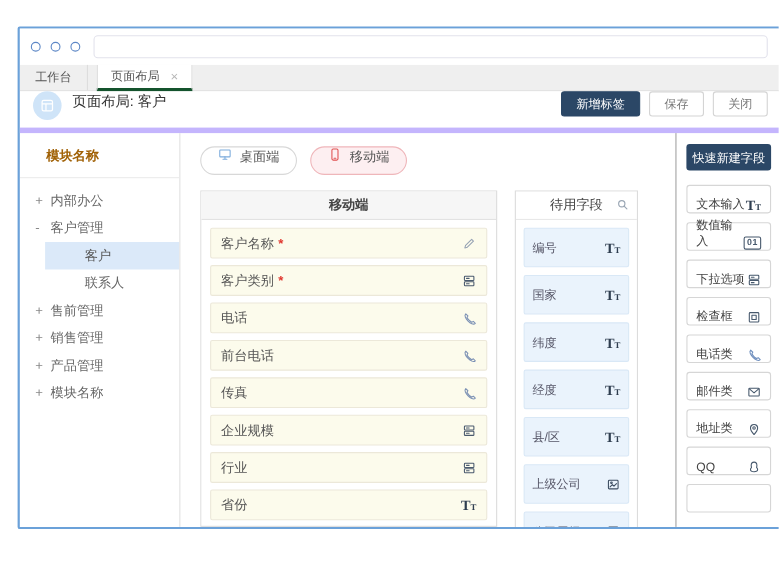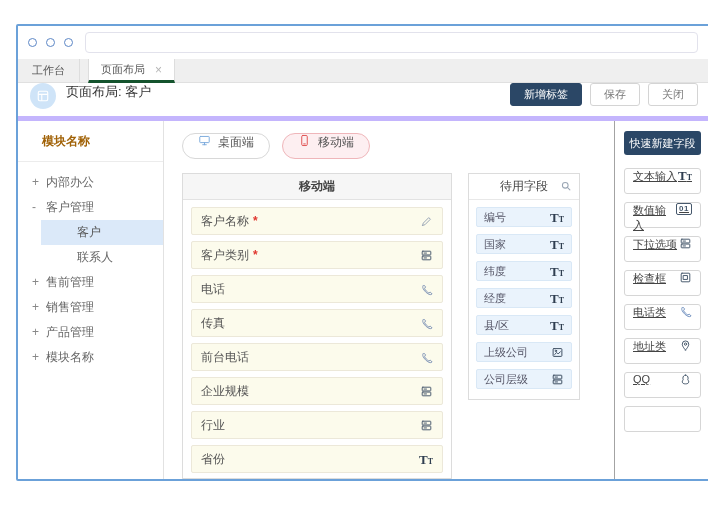--- a/index.html
+++ b/index.html
@@ -62,29 +62,29 @@
   .mfield { height:28px; margin-bottom:6px; background:var(--fieldY,#fcfbec); border:1px solid #ece8d9; border-radius:2px;
             display:flex; align-items:center; padding:0 9px; font-size:12px; color:#555; cursor:grab; }
   .mfield .star { color:#e0372f; margin-left:4px; font-weight:bold; }
   .rowicon { margin-left:auto; display:flex; align-items:center; }
 
   .pending-panel { width:112px; flex:0 0 auto; align-self:flex-start; }
   .pending-panel header { height:26px; border-bottom:1px solid #e8e8e8; position:relative;
                           display:flex; align-items:center; justify-content:center; font-size:12px; color:#444; font-weight:500; }
   .pending-panel header .search { position:absolute; right:7px; top:6px; color:#9aa6b4; display:flex; cursor:pointer; }
   .pending-fields { padding:7px 7px 3px; }
-  .pfield { height:20px; margin-bottom:7px; background:var(--fieldB,#eaf3fc); border:1px solid #d9e8f6; border-radius:2px;
+  .pfield { height:36px; margin-bottom:7px; background:var(--fieldB,#eaf3fc); border:1px solid #d9e8f6; border-radius:2px;
             display:flex; align-items:center; padding:0 7px; font-size:11px; color:#556; cursor:grab; }
 
   
   .quick { width:96px; flex:0 0 auto; border-left:1px solid #a3a3a3; padding:10px 9px; overflow:hidden; }
   .quick-head { width:100%; height:24px; background:var(--accent,#2b4766); color:#fff; border:none; border-radius:3px;
                 font-size:11px; font-family:inherit; cursor:pointer; margin-bottom:13px; }
   .qitem { height:26px; margin-bottom:8px; border:1px solid #d6d6d6; border-radius:3px; background:#fff;
-           display:flex; align-items:flex-start; padding:0 8px; font-size:11px; color:#444; cursor:pointer;text-decoration:underline; }
+           display:flex; align-items:flex-end; padding:0 8px; font-size:11px; color:#444; cursor:pointer; }
 
   
   .tt { font-family:"Liberation Serif","DejaVu Serif",serif; font-weight:bold; font-size:13px; line-height:1; }
   .tt small { font-size:8px; font-weight:bold; }
   .numbox { font-size:8px; font-weight:bold; border:1px solid currentColor; border-radius:2px; padding:1px 2px; line-height:1; letter-spacing:0.5px; }
   svg { display:block; }
 </style>
 </head>
 <body>
 
@@ -211,29 +211,29 @@
                 </div>
                 <div class="mfield">
                   <span>电话</span>
                   <span class="rowicon" style="color: rgb(125, 146, 181);">
                     <svg viewBox="0 0 16 16" width="13" height="13" fill="none" stroke="currentColor" stroke-width="1.2" stroke-linecap="round" stroke-linejoin="round">
                       <path d="M4.2 2.8c-.9.9-1.1 2.3-.4 3.9.6 1.4 1.7 2.9 3 4.2 1.3 1.3 2.8 2.4 4.2 3 1.6.7 3 .5 3.9-.4l-2.2-2.2-1.8 1c-1.1-.6-2.1-1.4-3-2.3-.9-.9-1.7-1.9-2.3-3l1-1.8z"></path>
                     </svg>
                   </span>
                 </div>
                 <div class="mfield">
+                  <span>前台电话</span>
+                  <span class="rowicon" style="color: rgb(125, 146, 181);">
+                    <svg viewBox="0 0 16 16" width="13" height="13" fill="none" stroke="currentColor" stroke-width="1.2" stroke-linecap="round" stroke-linejoin="round">
+                      <path d="M4.2 2.8c-.9.9-1.1 2.3-.4 3.9.6 1.4 1.7 2.9 3 4.2 1.3 1.3 2.8 2.4 4.2 3 1.6.7 3 .5 3.9-.4l-2.2-2.2-1.8 1c-1.1-.6-2.1-1.4-3-2.3-.9-.9-1.7-1.9-2.3-3l1-1.8z"></path>
+                    </svg>
+                  </span>
+                </div>
+                <div class="mfield">
                   <span>传真</span>
-                  <span class="rowicon" style="color: rgb(125, 146, 181);">
-                    <svg viewBox="0 0 16 16" width="13" height="13" fill="none" stroke="currentColor" stroke-width="1.2" stroke-linecap="round" stroke-linejoin="round">
-                      <path d="M4.2 2.8c-.9.9-1.1 2.3-.4 3.9.6 1.4 1.7 2.9 3 4.2 1.3 1.3 2.8 2.4 4.2 3 1.6.7 3 .5 3.9-.4l-2.2-2.2-1.8 1c-1.1-.6-2.1-1.4-3-2.3-.9-.9-1.7-1.9-2.3-3l1-1.8z"></path>
-                    </svg>
-                  </span>
-                </div>
-                <div class="mfield">
-                  <span>前台电话</span>
                   <span class="rowicon" style="color: rgb(125, 146, 181);">
                     <svg viewBox="0 0 16 16" width="13" height="13" fill="none" stroke="currentColor" stroke-width="1.2" stroke-linecap="round" stroke-linejoin="round">
                       <path d="M4.2 2.8c-.9.9-1.1 2.3-.4 3.9.6 1.4 1.7 2.9 3 4.2 1.3 1.3 2.8 2.4 4.2 3 1.6.7 3 .5 3.9-.4l-2.2-2.2-1.8 1c-1.1-.6-2.1-1.4-3-2.3-.9-.9-1.7-1.9-2.3-3l1-1.8z"></path>
                     </svg>
                   </span>
                 </div>
                 <div class="mfield">
                   <span>企业规模</span>
                   <span class="rowicon" style="color: rgb(74, 90, 110);">
                     <svg viewBox="0 0 16 16" width="13" height="13" fill="none" stroke="currentColor" stroke-width="1.2" stroke-linecap="round" stroke-linejoin="round">
@@ -363,20 +363,29 @@
             </div>
             <div class="qitem">
               <span>电话类</span>
               <span class="rowicon" style="color: rgb(111, 143, 190);">
                 <svg viewBox="0 0 16 16" width="13" height="13" fill="none" stroke="currentColor" stroke-width="1.2" stroke-linecap="round" stroke-linejoin="round">
                   <path d="M4.2 2.8c-.9.9-1.1 2.3-.4 3.9.6 1.4 1.7 2.9 3 4.2 1.3 1.3 2.8 2.4 4.2 3 1.6.7 3 .5 3.9-.4l-2.2-2.2-1.8 1c-1.1-.6-2.1-1.4-3-2.3-.9-.9-1.7-1.9-2.3-3l1-1.8z"></path>
                 </svg>
               </span>
             </div>
             <div class="qitem">
+              <span>邮件类</span>
+              <span class="rowicon" style="color: rgb(70, 88, 108);">
+                <svg viewBox="0 0 16 16" width="13" height="13" fill="none" stroke="currentColor" stroke-width="1.2" stroke-linecap="round" stroke-linejoin="round">
+                  <rect x="2.2" y="3.6" width="11.6" height="8.8" rx="1"></rect>
+                  <path d="M2.8 4.4L8 8.8l5.2-4.4"></path>
+                </svg>
+              </span>
+            </div>
+            <div class="qitem">
               <span>地址类</span>
               <span class="rowicon" style="color: rgb(70, 88, 108);">
                 <svg viewBox="0 0 16 16" width="13" height="13" fill="none" stroke="currentColor" stroke-width="1.2" stroke-linecap="round" stroke-linejoin="round">
                   <path d="M8 13.6S12 9.4 12 6.4a4 4 0 1 0-8 0c0 3 4 7.2 4 7.2z"></path>
                   <circle cx="8" cy="6.3" r="1.4"></circle>
                 </svg>
               </span>
             </div>
             <div class="qitem">
               <span>QQ</span>

